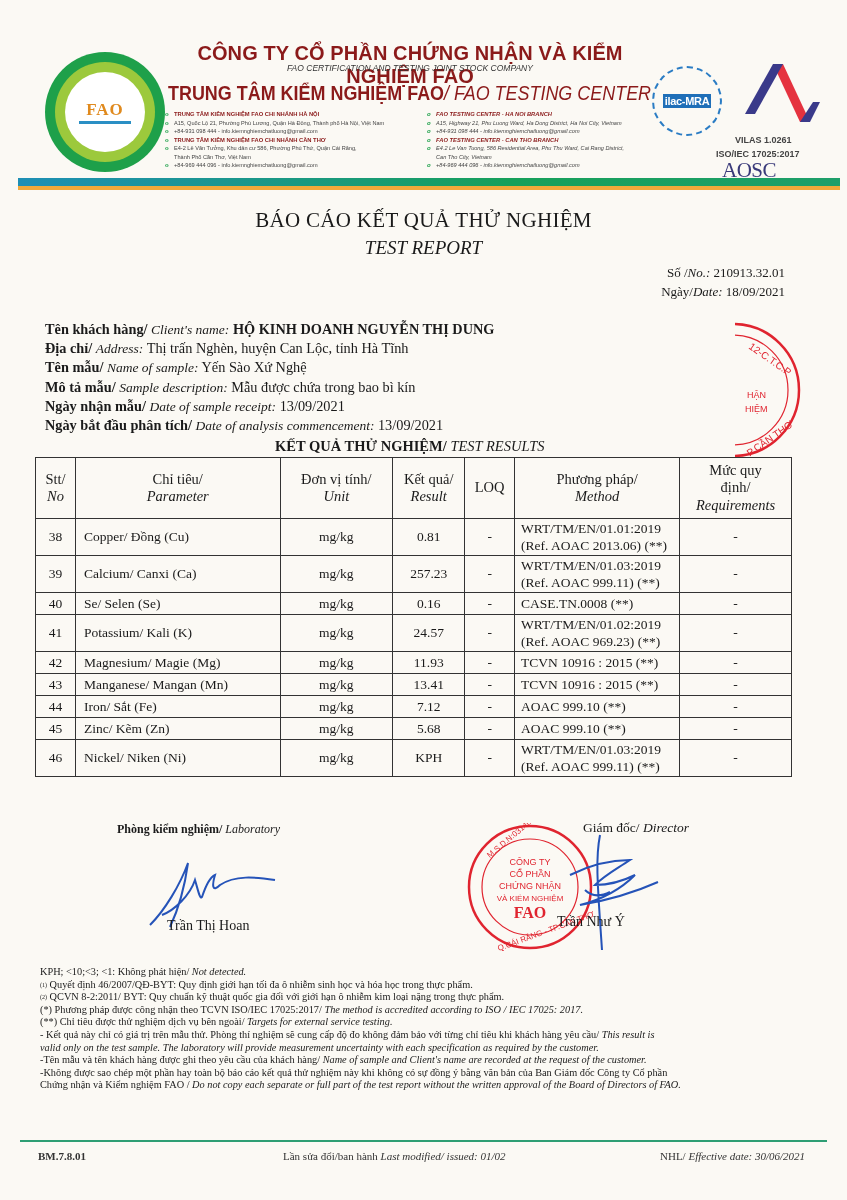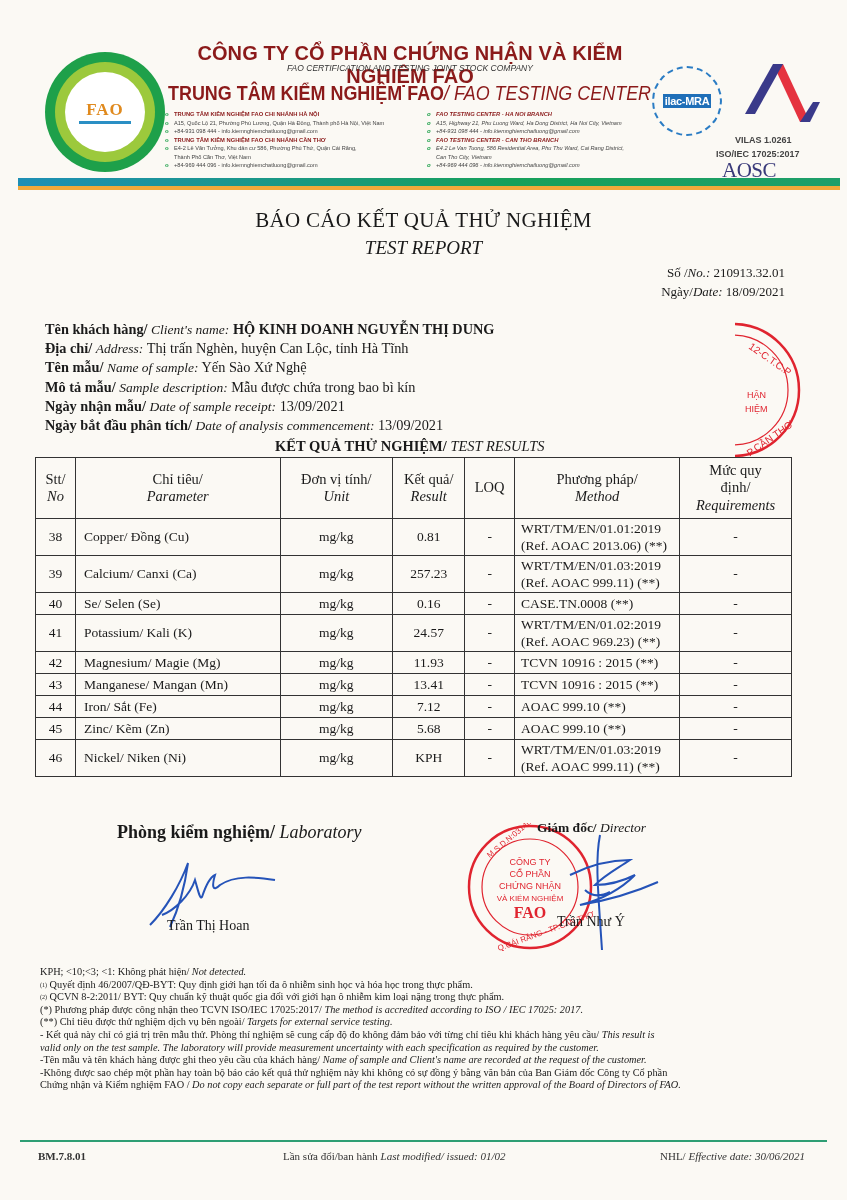--- a/index.html
+++ b/index.html
@@ -64,24 +64,24 @@
     table.results { position: absolute; left: 35px; top: 457px; width: 757px; border-collapse: collapse; font-size: 13.5px; }
     table.results th, table.results td { border: 1px solid #333; text-align: center; vertical-align: middle; padding: 0 4px; line-height: 17.5px; }
     table.results th { font-weight: normal; font-size: 14.5px; height: 61px; }
     table.results th .en { font-style: italic; }
     table.results td.param { text-align: left; padding-left: 8px; }
     table.results td.method { text-align: left; padding-left: 6px; }
     table.results tr.tall td { height: 37px; }
     table.results tr.short td { height: 22px; }
 
     
-    .lab-label { position: absolute; left: 117px; top: 822px; font-size: 18px; }
+    .lab-label { position: absolute; left: 117px; top: 822px; font-size: 12px; }
     .lab-label .lbl { font-weight: bold; }
     .dir-label { position: absolute; left: 537px; top: 820px; font-size: 13.5px; }
-    .dir-label .lbl { font-weight: bold; }
+    .dir-label .lbl { font-weight: normal; margin-left: 46px; }
     .lab-name { position: absolute; left: 167px; top: 918px; font-size: 14px; }
     .dir-name { position: absolute; left: 557px; top: 914px; font-size: 14px; }
     .sig1 { position: absolute; left: 140px; top: 855px; width: 140px; height: 75px; }
     .sig2 { position: absolute; left: 540px; top: 830px; width: 120px; height: 125px; }
     .stamp { position: absolute; left: 466px; top: 823px; width: 128px; height: 128px; }
     .stamp-top { position: absolute; left: 735px; top: 320px; width: 80px; height: 140px; overflow: hidden; }
 
     
     .notes { position: absolute; left: 40px; top: 966px; font-size: 10.3px; line-height: 12.6px; width: 780px; }
     .notes .title { font-weight: bold; text-decoration: underline; }

